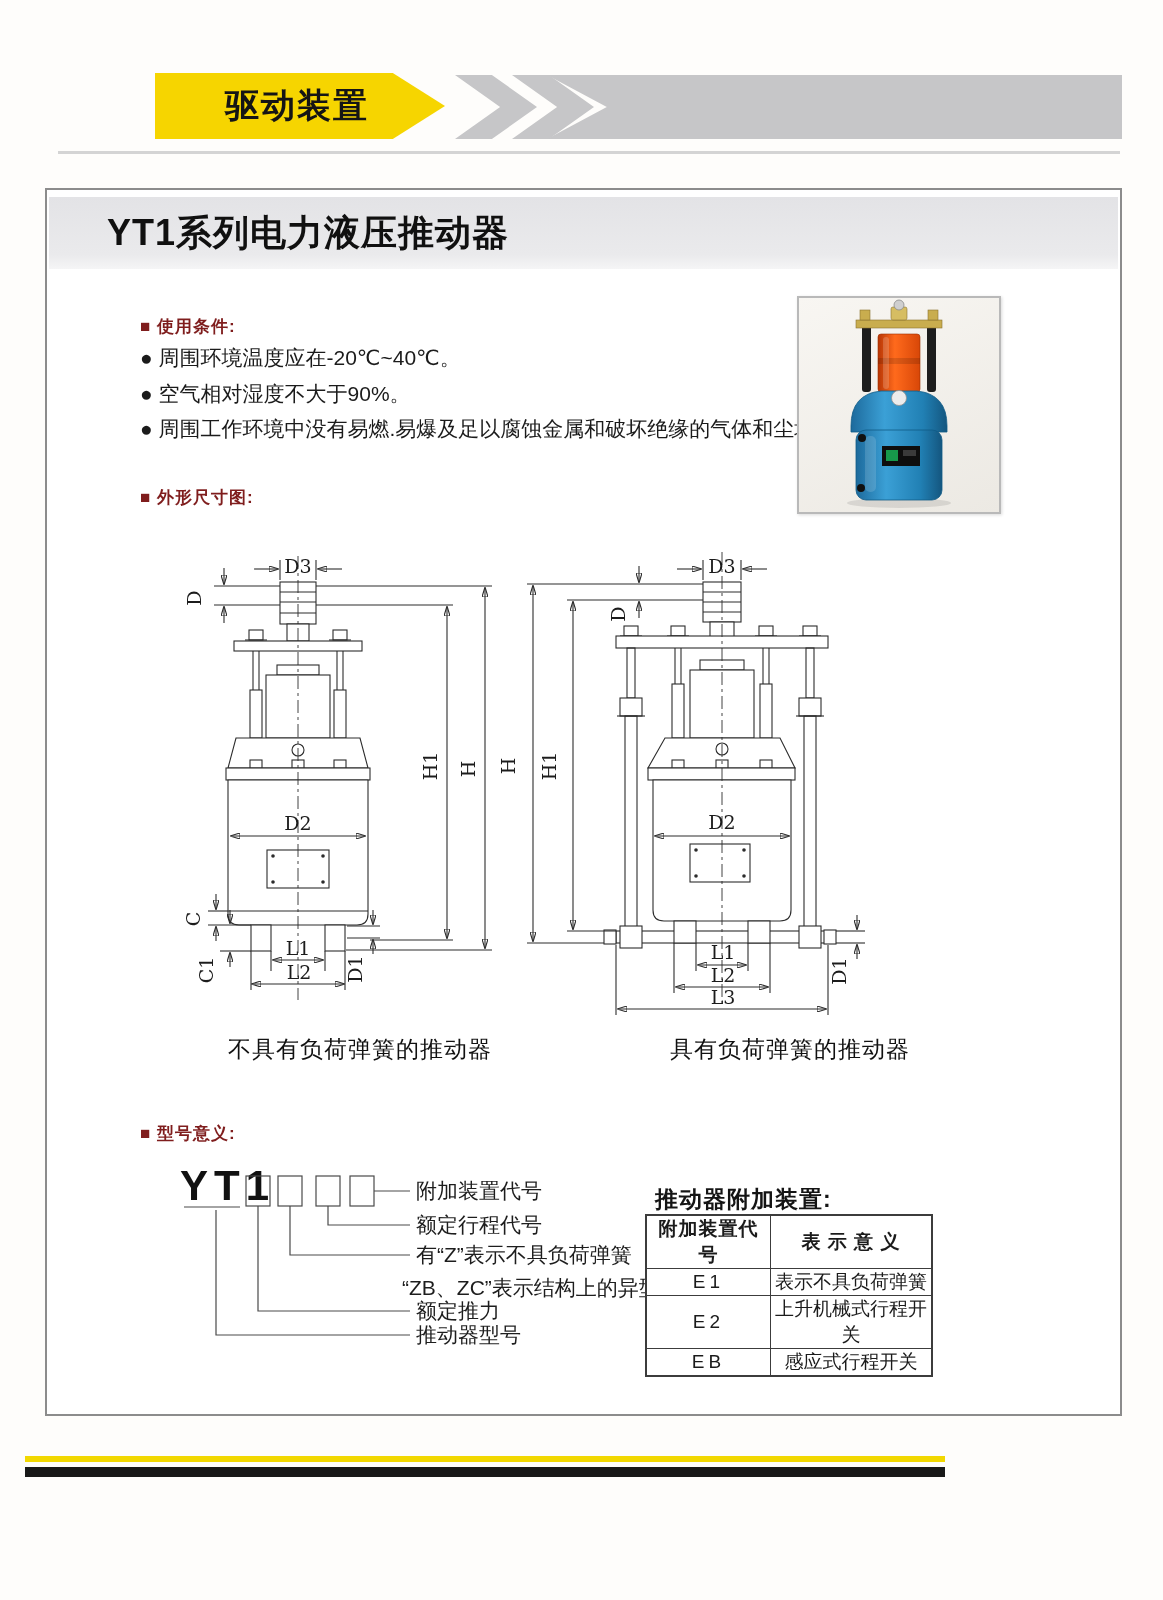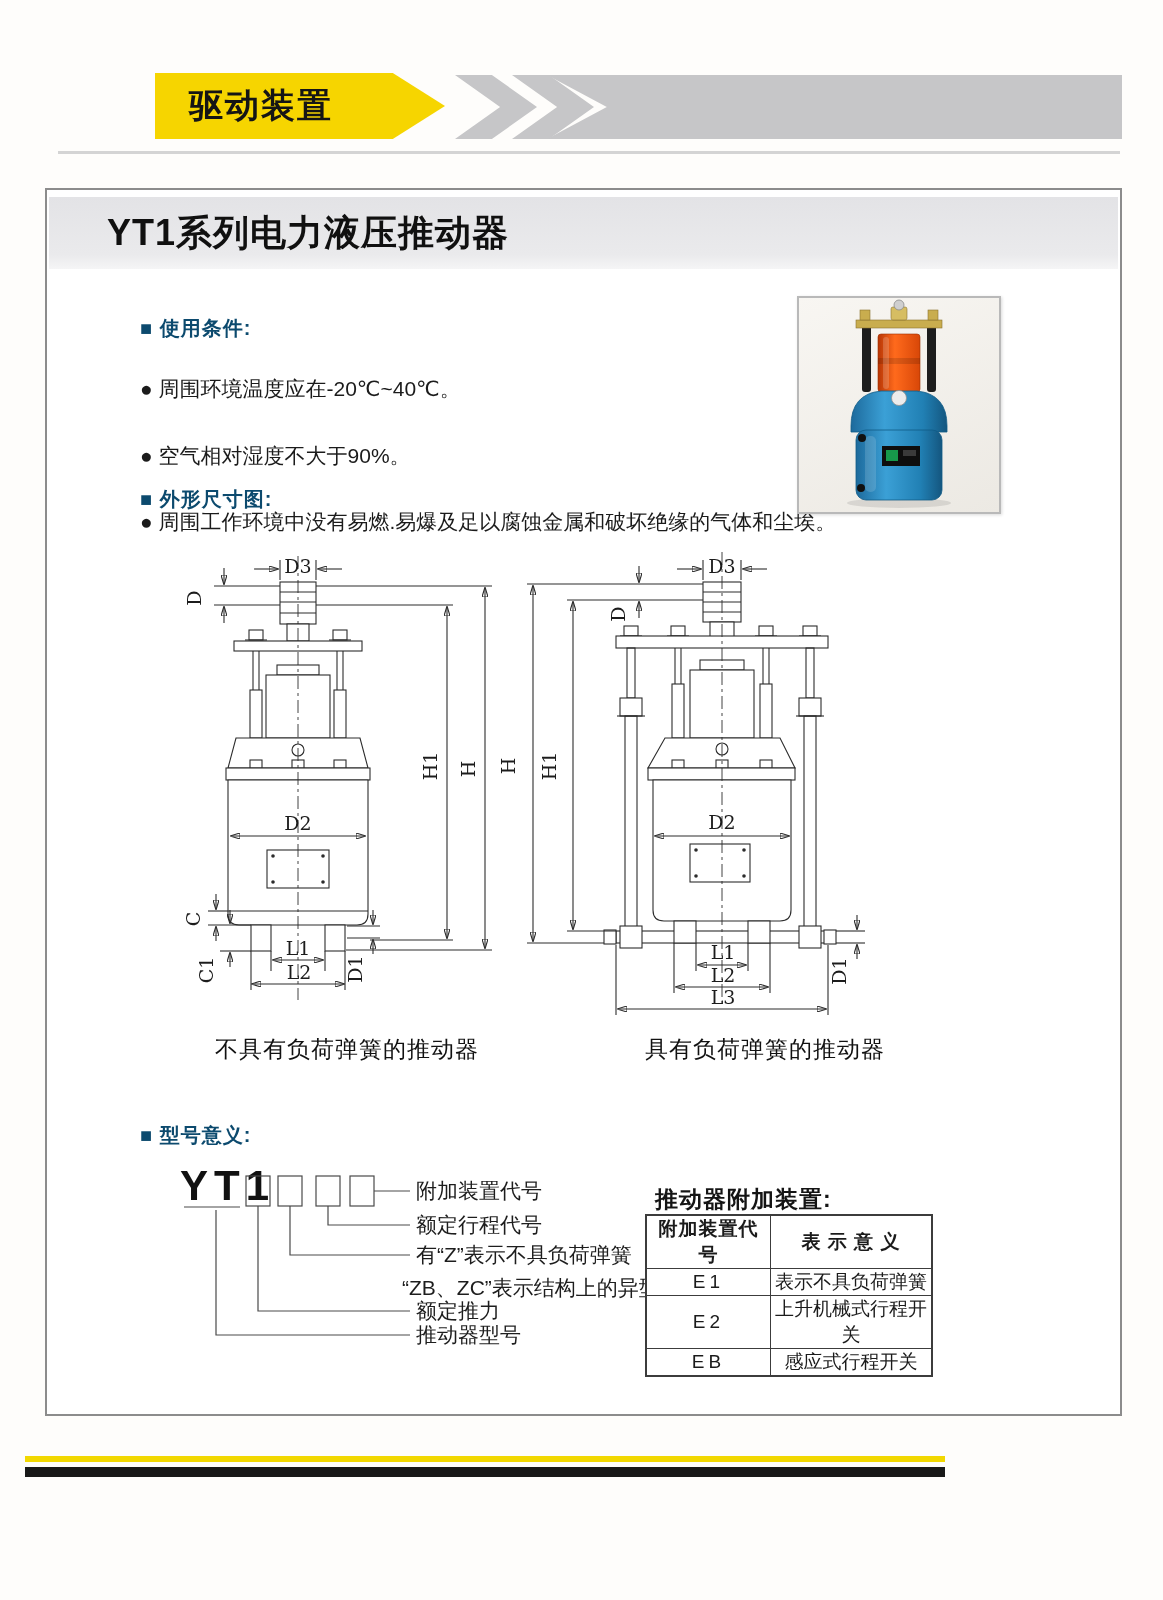--- a/index.html
+++ b/index.html
@@ -11,50 +11,50 @@
   .abs{position:absolute;}
 
   
   .band-gray{left:547px; top:75px; width:575px; height:64px; background:#c6c6c8;
     clip-path:polygon(0 0,100% 0,100% 100%,0 100%,10.4% 50%);}
   .chev{top:75px; width:82px; height:64px; background:#c6c6c8;
     clip-path:polygon(0 0,45% 0,100% 50%,45% 100%,0 100%,55% 50%);}
   .chev1{left:455px;} .chev2{left:512px;}
   .banner-arrow{left:155px; top:73px; width:290px; height:66px; background:#f6d500;
     clip-path:polygon(0 0,82% 0,100% 50%,82% 100%,0 100%);
-    display:flex; align-items:center; padding-left:34px; box-sizing:border-box;}
+    display:flex; align-items:center; padding-left:70px; box-sizing:border-box;}
   .banner-arrow span{font-size:34px; font-weight:bold; color:#151515; letter-spacing:2px;}
   .band-rule{left:58px; top:151px; width:1062px; height:3px; background:#d4d4d4;}
 
   
   .content-box{left:45px; top:188px; width:1073px; height:1224px; border:2px solid #8c8c8c; background:#fff;}
   .titlebar{position:absolute; left:2px; top:7px; right:2px; height:72px;
     background:linear-gradient(180deg,#e3e3e6 0%,#eaeaec 80%,#f5f5f6 100%);
     display:flex; align-items:center; padding-left:46px; box-sizing:border-box;}
   .titlebar h1{margin:12px; font-size:36px; font-weight:bold; color:#101010; letter-spacing:1px;}
 
-  .sec-heading{font-size:20px; font-weight:bold; color:#0c4a6e; letter-spacing:1px;}
+  .sec-heading{font-size:17px; font-weight:bold; color:#7f1d1d; letter-spacing:1px;}
   .bullets{width:660px;}
-  .bullets div{font-size:21px; line-height:35.5px; color:#1b1b1b; white-space:nowrap;margin-top:31px;}
+  .bullets div{font-size:21px; line-height:35.5px; color:#1b1b1b; white-space:nowrap;}
 
   
   .photo{left:797px; top:296px; width:204px; height:218px; box-sizing:border-box;
     border:2px solid #b9b9b9; background:linear-gradient(155deg,#f8f6f2 0%,#ece9e3 100%);
     box-shadow:1px 1px 3px rgba(0,0,0,0.15);}
 
   
   .dwg line,.dwg rect,.dwg path,.dwg polygon,.dwg polyline,.dwg circle{
     stroke:#2c2c2c; stroke-width:1.1; fill:none;}
   .dwg .f{fill:#ffffff;}
   .dwg .cl{stroke-dasharray:13 4 3 4; stroke-width:0.9;}
   .dwg .dim{stroke-width:0.9; stroke:#333;}
   .dwg .dot{fill:#2c2c2c; stroke:none;}
   .dwg text{font-family:"DejaVu Serif","Liberation Serif",serif; font-size:19px;
     fill:#1c1c1c; stroke:none;}
-  .caption{font-size:23px; color:#111; text-align:left; width:290px; letter-spacing:1px;}
+  .caption{font-size:23px; color:#111; text-align:center; width:290px; letter-spacing:1px;}
 
   
   .model-svg text{font-family:"Liberation Sans","DejaVu Sans",sans-serif; font-size:21px; fill:#1d1d1d;}
   .model-svg .yt1{font-size:42px; font-weight:bold; letter-spacing:6px; fill:#111;}
   .model-svg line,.model-svg polyline,.model-svg rect{stroke:#4a4a4a; stroke-width:1.2; fill:none;}
 
   
   .att-title{font-size:23px; font-weight:bold; letter-spacing:1px; color:#141414;}
   table.att{border-collapse:collapse; width:288px; border:2px solid #3c3c3c; background:#fff;}
   table.att th, table.att td{border:1.5px solid #3c3c3c; height:25px; text-align:center;

